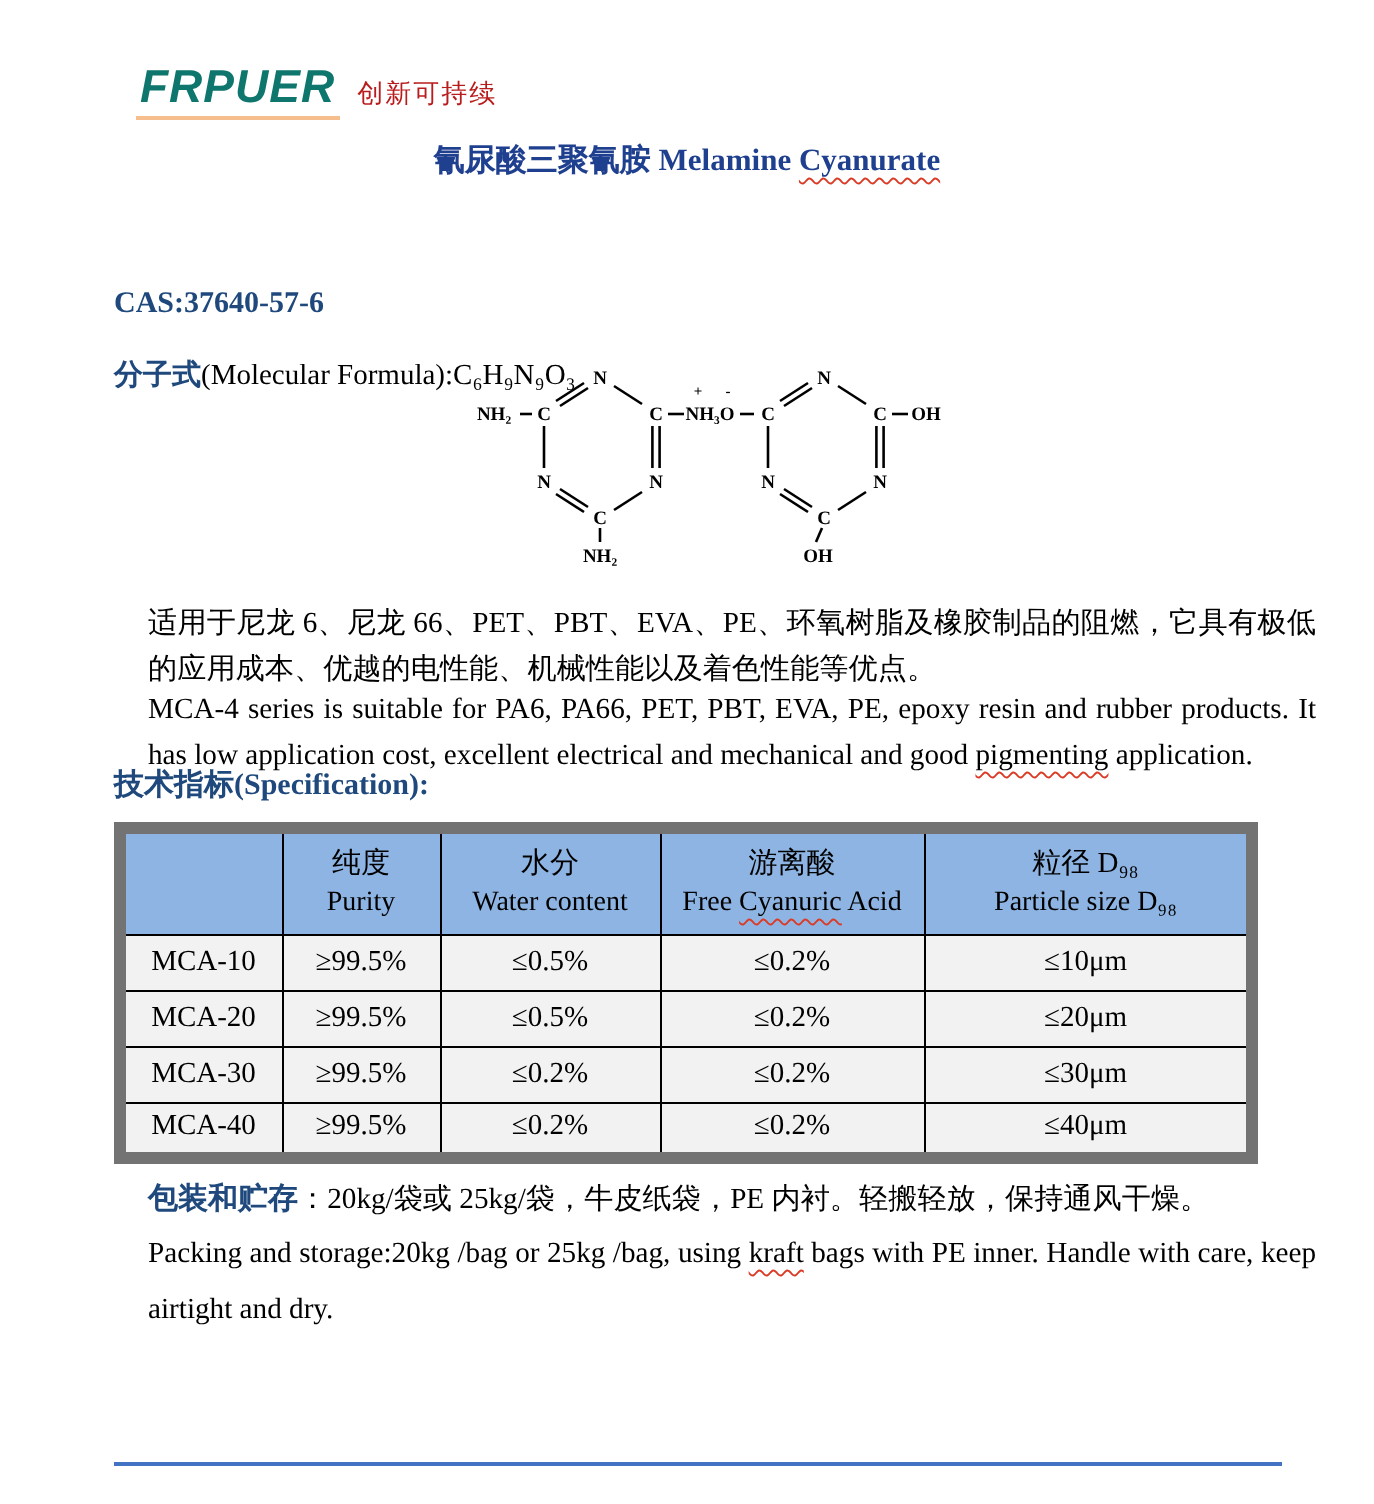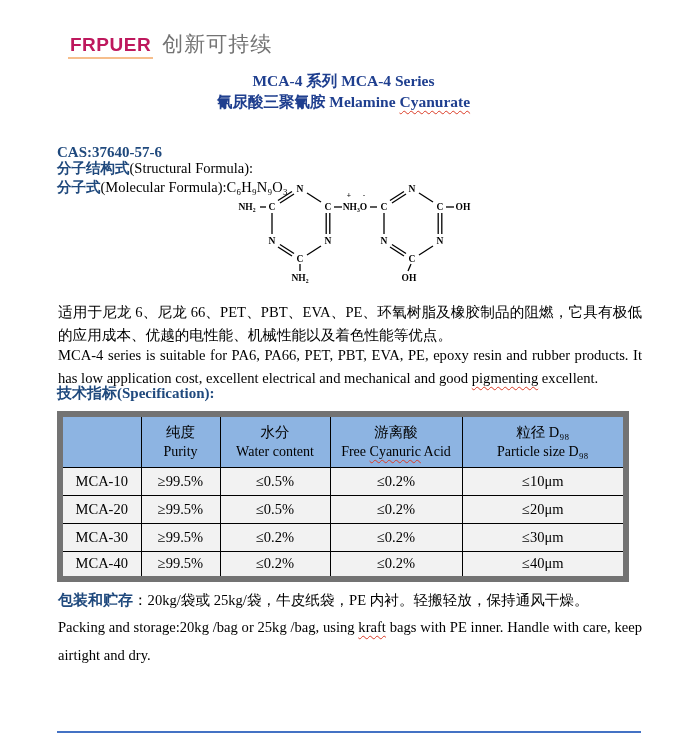--- a/index.html
+++ b/index.html
@@ -5,40 +5,40 @@
   html,body{margin:0;padding:0;background:#fff;}
   .page{
     position:relative;width:687px;height:752px;background:#ffffff;overflow:hidden;
     font-family:"Liberation Serif","DejaVu Serif",serif;color:#000;
   }
   .abs{position:absolute;}
   
   .logo-row{top:30px;left:68px;display:flex;align-items:baseline;gap:9px;}
   .logo-brand{
     font-family:"Liberation Sans","DejaVu Sans",sans-serif;
-    font-weight:bold;font-size:19px;letter-spacing:.5px;
-    color:#be185d;border-bottom:2px solid #F6BE8C;padding:0 2px 1px 2px;
+    font-style:italic;font-weight:bold;font-size:23px;letter-spacing:.5px;
+    color:#0f766e;border-bottom:2px solid #F6BE8C;padding:0 2px 1px 2px;
   }
-  .logo-slogan{font-family:Liberation Sans, sans-serif;font-size:21px;color:#737373;letter-spacing:1px;}
+  .logo-slogan{font-family:Liberation Sans, sans-serif;font-size:13px;color:#b91c1c;letter-spacing:1px;}
   
   .title{top:70px;left:0;width:687px;text-align:center;color:#1F3F8F;font-weight:bold;font-size:15.5px;line-height:21px;}
   .blue-label{color:#1F497D;font-weight:bold;}
   .heading-line{font-size:15px;line-height:18px;}
   .cas{top:116px;left:57px;margin-top:27px;}
   .mol{top:138px;left:57px;font-size:14.5px;margin-top:40px;}
   .struct-label{top:159px;left:57px;font-size:14.5px;}
   .spell{text-decoration:underline wavy #DB3B26;text-decoration-thickness:1px;text-underline-offset:3px;text-decoration-skip-ink:none;}
   
   .structure{top:172px;left:233px;}
   .structure text{font-family:"Liberation Serif","DejaVu Serif",serif;font-weight:bold;font-size:9.5px;}
   .structure .charge{font-size:7.5px;}
   .structure line{stroke:#000;stroke-width:1.3;}
   
   .app-heading{top:281px;left:57px;}
-  .para{left:58px;width:584px;font-size:14.6px;text-align:justify;}
+  .para{left:74px;width:584px;font-size:14.6px;text-align:justify;}
   .app-zh{top:301px;line-height:22.5px;}
   .app-en{top:344px;line-height:23px;}
   .spec-heading{top:384px;left:57px;}
   
   .spec-table{top:411px;left:57px;border-collapse:collapse;table-layout:fixed;border:6px solid #737373;}
   .spec-table td,.spec-table th{border:1px solid #000;text-align:center;vertical-align:middle;font-weight:normal;padding:0;}
   .spec-table thead tr{height:53px;background:#8DB4E2;}
   .spec-table tbody tr{height:28px;background:#F2F2F2;}
   .spec-table tbody td{font-size:14.5px;margin-left:36px;}
   .hd-zh{font-size:14.5px;line-height:20px;}
@@ -52,33 +52,29 @@
 <body>
 
 <div class="page">
 
   <div class="abs logo-row">
     <span class="logo-brand">FRPUER</span>
     <span class="logo-slogan">创新可持续</span>
   </div>
 
   <div class="abs title">
-    <div>MCA-4 系列  MCA-4 Series</div>
     <div><span>氰尿酸三聚氰胺  Melamine </span><span class="spell">Cyanurate</span></div>
   </div>
 
   <div class="abs cas blue-label heading-line">CAS:37640-57-6</div>
 
   <div class="abs mol">
     <span class="blue-label">分子式</span><span>(Molecular Formula):</span><span>C₆H₉N₉O₃</span>
   </div>
 
-  <div class="abs struct-label">
-    <span class="blue-label">分子结构式</span><span>(Structural Formula):</span>
-  </div>
 
   <svg class="abs structure" width="240" height="113" viewBox="0 0 240 113">
 
     <line x1="61" y1="22" x2="47" y2="31"></line>
       <line x1="59" y1="19.5" x2="45" y2="28.5"></line>
     <line x1="74" y1="21" x2="88" y2="30"></line>
     <line x1="39" y1="41" x2="39" y2="62"></line>
     <line x1="93.2" y1="41" x2="93.2" y2="62"></line>
       <line x1="96.8" y1="41" x2="96.8" y2="62"></line>
     <line x1="45" y1="75" x2="59" y2="84"></line>
@@ -122,21 +118,21 @@
     <text x="151" y="72" text-anchor="middle">N</text>
     <text x="207" y="72" text-anchor="middle">N</text>
     <text x="179" y="90" text-anchor="middle">C</text>
     <text x="230" y="38" text-anchor="middle">OH</text>
     <text x="176" y="109" text-anchor="middle">OH</text>
   </svg>
 
 
   <div class="abs para app-zh">适用于尼龙 6、尼龙 66、PET、PBT、EVA、PE、环氧树脂及橡胶制品的阻燃，它具有极低的应用成本、优越的电性能、机械性能以及着色性能等优点。</div>
 
-  <div class="abs para app-en"><span>MCA-4 series is suitable for PA6, PA66, PET, PBT, EVA, PE, epoxy resin and rubber products. It has low application cost, excellent electrical and mechanical and good </span><span class="spell">pigmenting</span><span> excellent.</span></div>
+  <div class="abs para app-en"><span>MCA-4 series is suitable for PA6, PA66, PET, PBT, EVA, PE, epoxy resin and rubber products. It has low application cost, excellent electrical and mechanical and good </span><span class="spell">pigmenting</span><span> application.</span></div>
 
   <div class="abs spec-heading blue-label heading-line">技术指标(Specification):</div>
 
   <table class="abs spec-table">
     <colgroup>
       <col style="width:81px">
         <col style="width:79px">
         <col style="width:110px">
         <col style="width:132px">
         <col style="width:164px">

